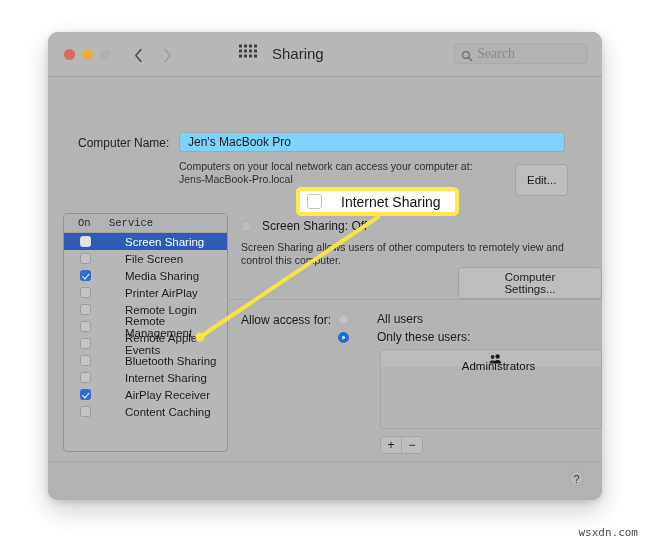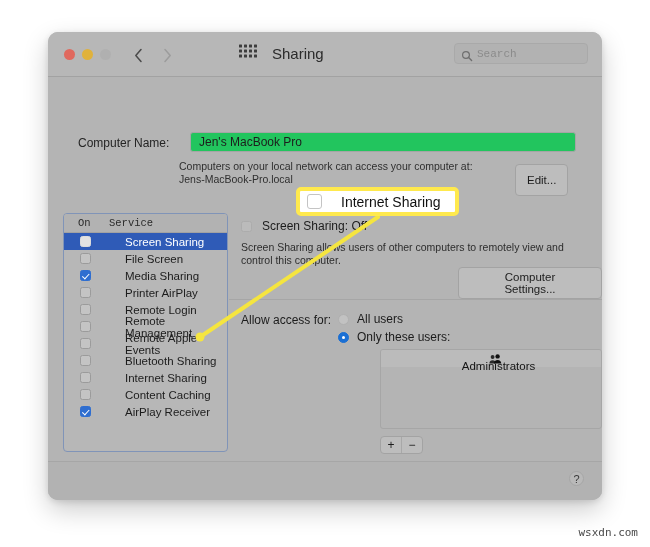--- a/index.html
+++ b/index.html
@@ -99,22 +99,22 @@
     display: flex;
     align-items: center;
     padding: 0 6px;
     box-sizing: border-box;
   }
   #search-icon { width: 12px; height: 12px; flex: none; margin-right: 4px; }
   #search-input {
     border: none;
     background: transparent;
     outline: none;
-    font-family: Liberation Mono, monospace;
-    font-size: 11px;
+    font-family: Liberation Serif, serif;
+    font-size: 14px;
     color: #4a4a4a;
     width: 100%;
     padding: 0;
   }
   #search-input::placeholder { color: #8b8b8b; }
 
   
   #content {
     position: relative;
     height: 424px;
@@ -128,28 +128,27 @@
     top: 59px;
     font-size: 12px;
     color: #252525;
   }
   #cname-field {
     position: absolute;
     left: 131px;
     top: 55px;
     width: 386px;
     height: 20px;
-    background: #22c55e;
+    background: #7dd3fc;
     border: 1px solid #a5a5a5;
     border-radius: 3px;
     box-sizing: border-box;
     display: flex;
     align-items: center;
     padding-left: 6px;
-    margin-left: 11px;
   }
   #cname-value {
     font-size: 12px;
     color: #1d1d1d;
     border: none;
     background: transparent;
     outline: none;
     font-family: "Liberation Sans", sans-serif;
     width: 100%;
   }
@@ -301,20 +300,21 @@
     left: 193px;
     top: 236px;
     font-size: 12px;
     color: #1c1c1c;
   }
   .radio-row {
     position: absolute;
     left: 290px;
     display: flex;
     align-items: center;
+    gap: 20px;
   }
   #radio-all   { top: 235px; }
   #radio-only  { top: 253px; }
   .radio {
     width: 11px; height: 11px;
     border-radius: 50%;
     background: #c2c2c2;
     border: 1px solid #b0b0b0;
     box-sizing: border-box;
     flex: none;
@@ -555,26 +555,26 @@
           </div>
           <div class="svc-row">
             <span class="cb"></span>
             <span class="lbl">Bluetooth Sharing</span>
           </div>
           <div class="svc-row">
             <span class="cb"></span>
             <span class="lbl">Internet Sharing</span>
           </div>
           <div class="svc-row">
-            <span class="cb"></span>
-            <span class="lbl">Content Caching</span>
-          </div>
-          <div class="svc-row">
             <span class="cb checked"></span>
             <span class="lbl">AirPlay Receiver</span>
+          </div>
+          <div class="svc-row">
+            <span class="cb"></span>
+            <span class="lbl">Content Caching</span>
           </div>
         </div>
     </div>
 
     <div id="pane-status">
       <span id="status-cb"></span>
       <span id="status-text">Screen Sharing: Off</span>
     </div>
     <div id="pane-desc">Screen Sharing allows users of other computers to remotely view and control this computer.</div>
     <button id="computer-settings">Computer Settings...</button>

